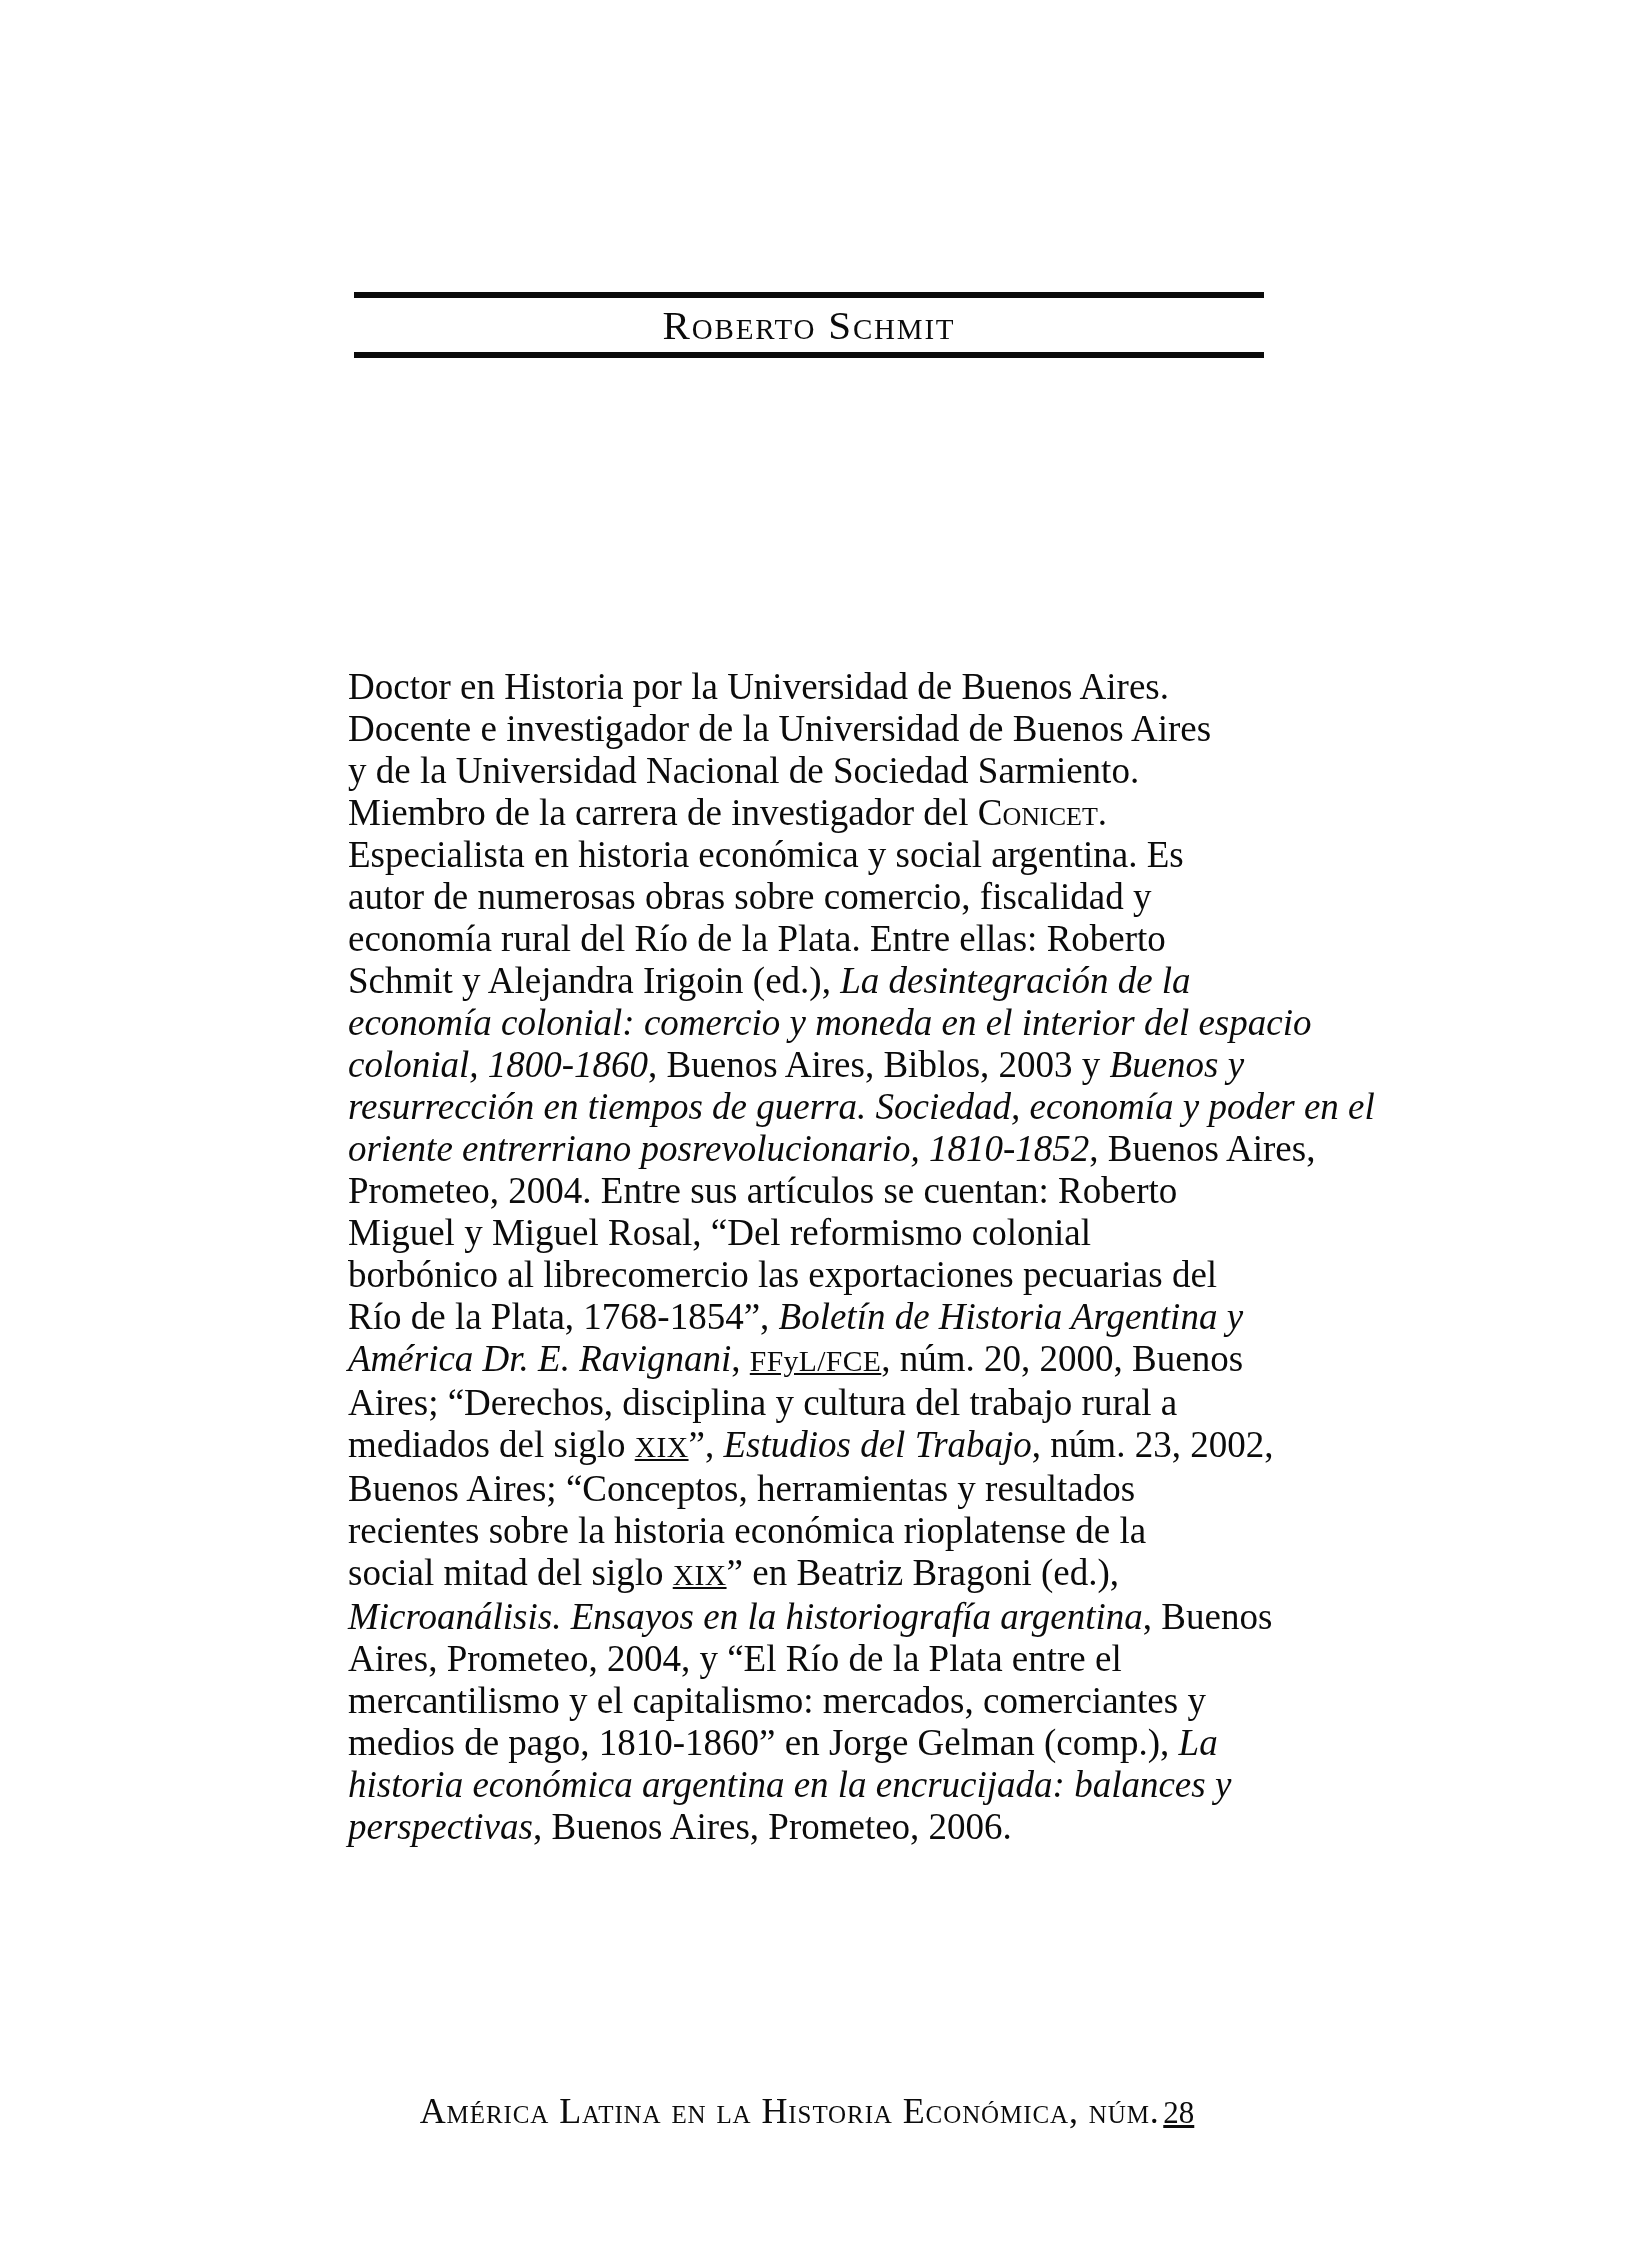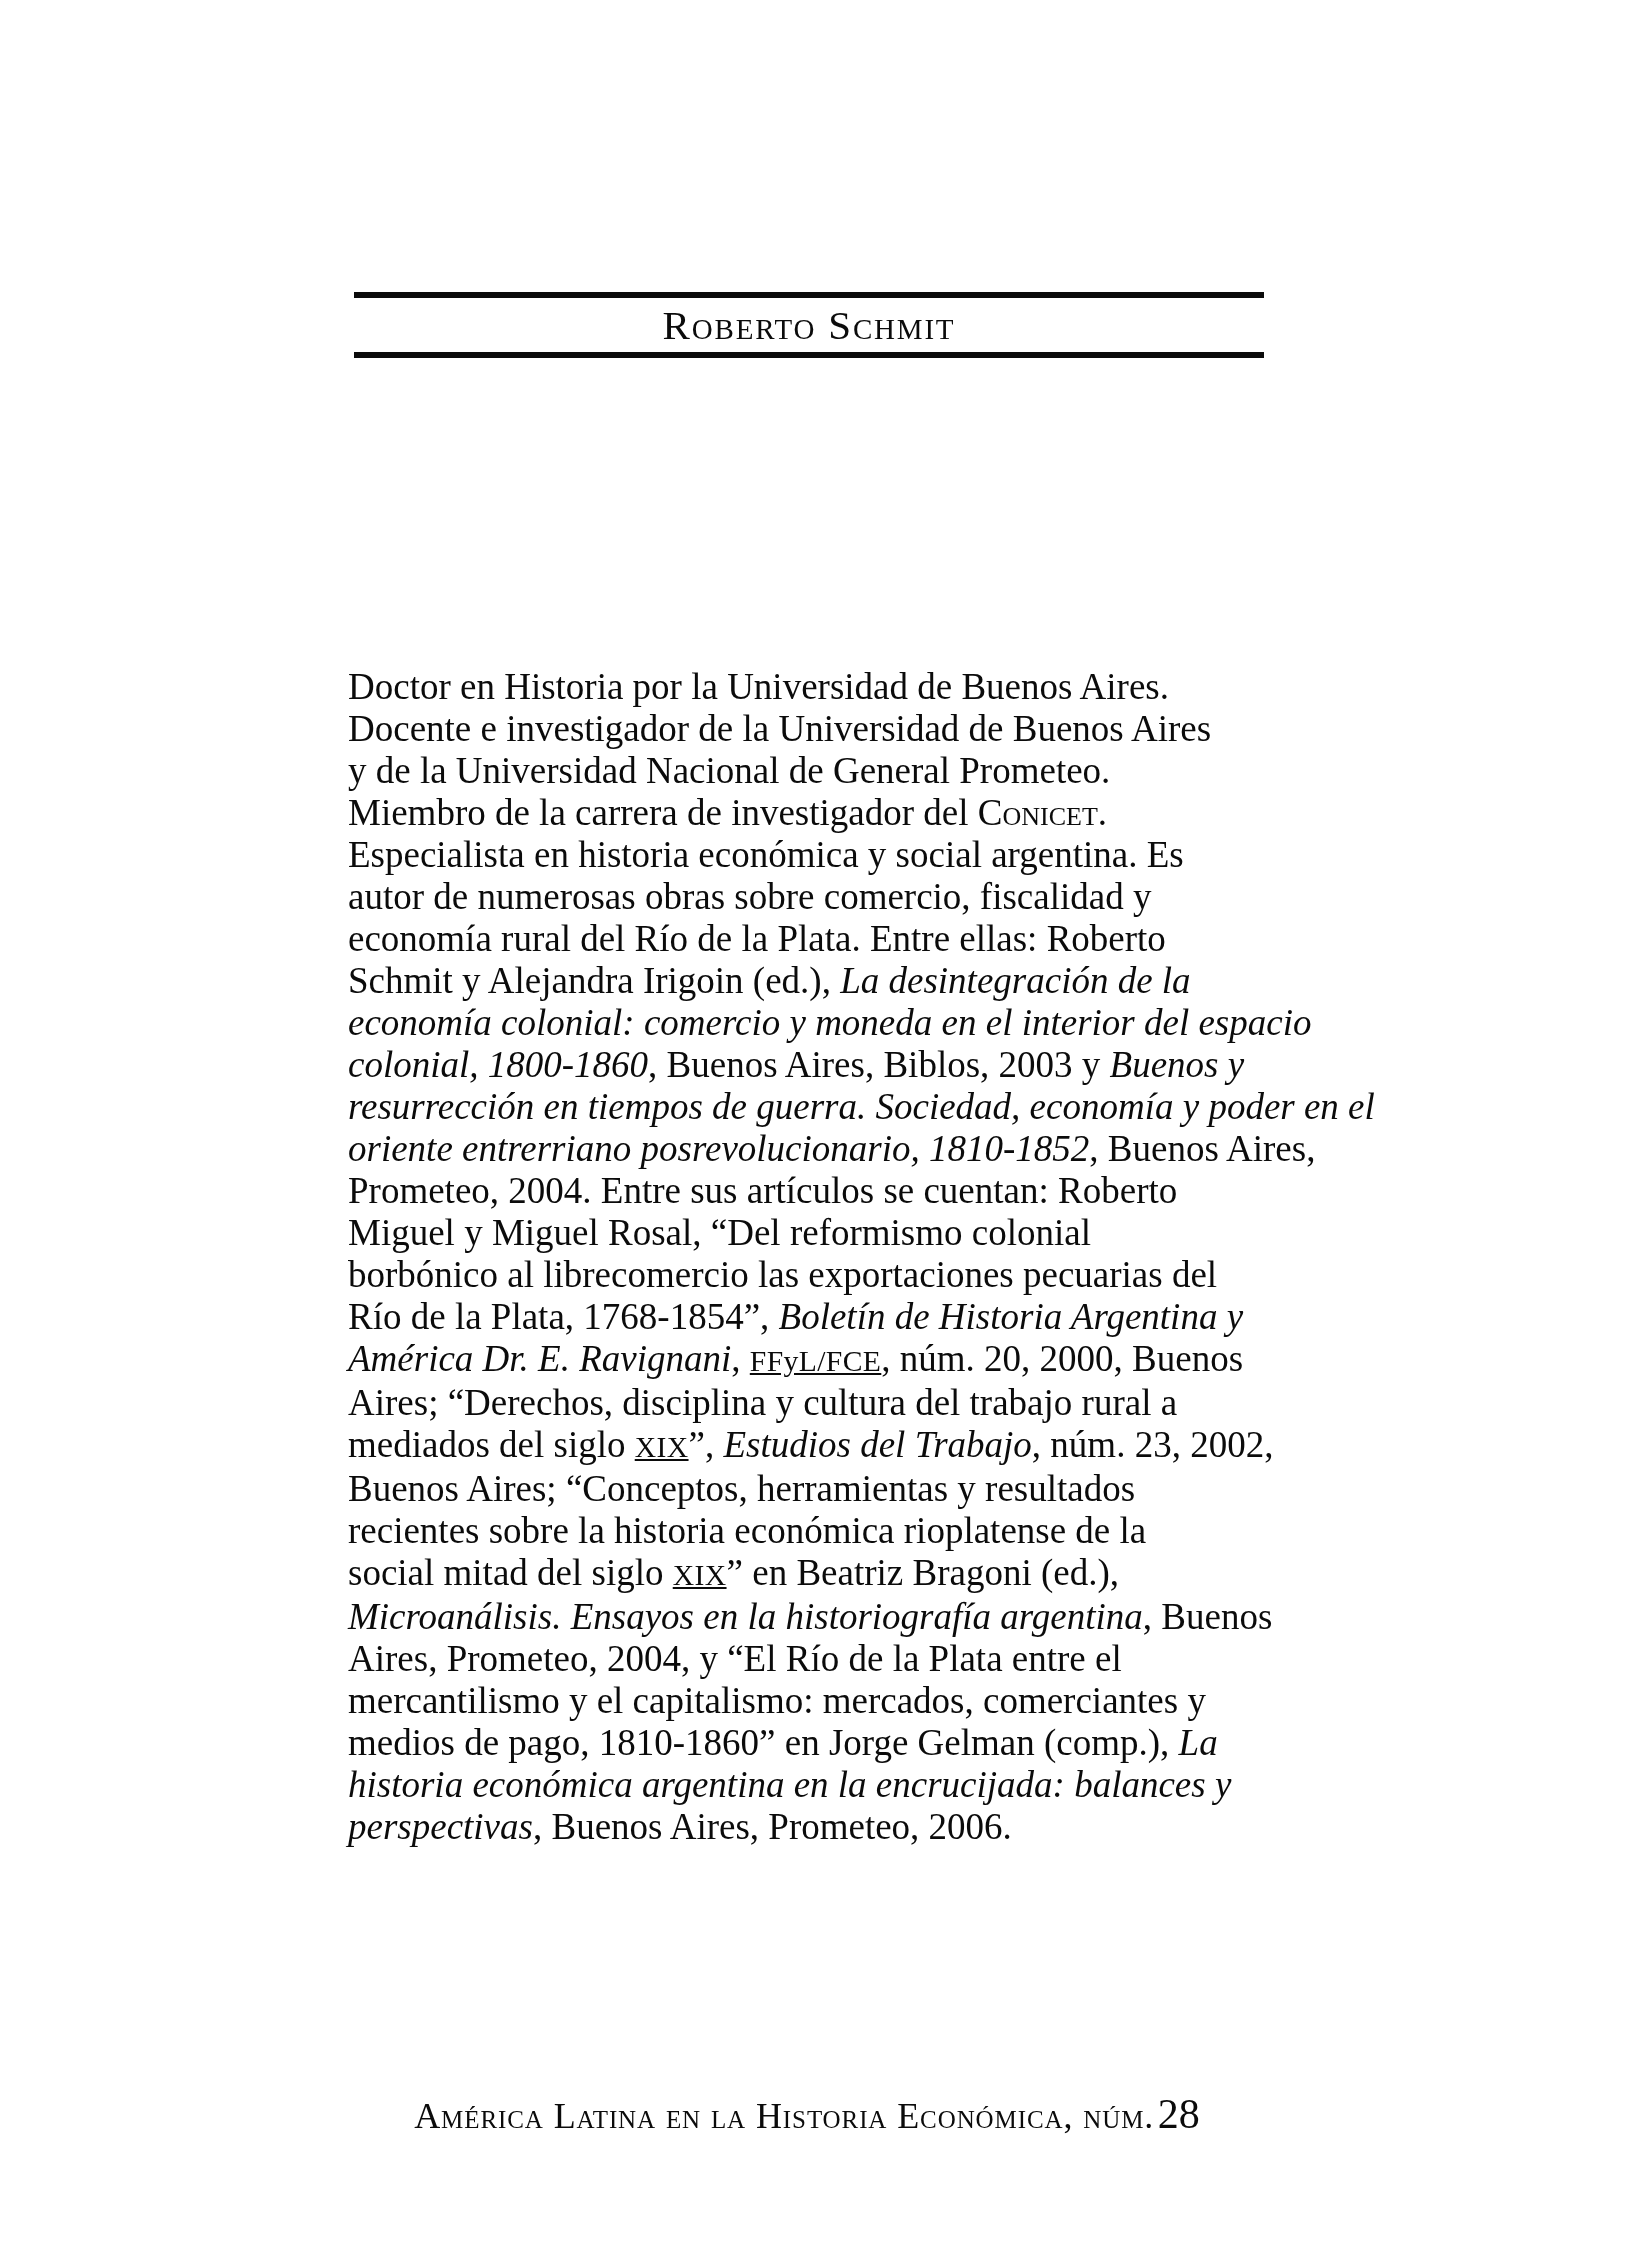--- a/index.html
+++ b/index.html
@@ -52,40 +52,41 @@
     left: 348px; top: 2090px; width: 918px;
     text-align: center;
     white-space: nowrap;
   }
   .footer-journal {
     font-size: 36px;
     font-variant: small-caps;
     letter-spacing: 0.9px;
   }
   .footer-issue {
-    font-size: 42px;
+    font-size: 31px;
+    text-decoration: underline;
   }
 </style>
 </head>
 <body>
 
 <div class="page">
 
   <div class="header-block">
     <div class="rule"></div>
     <div class="header-title-row">
       <span class="header-title">Roberto Schmit</span>
     </div>
     <div class="rule"></div>
   </div>
 
   <div class="bio" id="bio">
       <div class="bio-line"><span class="seg-r">Doctor en Historia por la Universidad de Buenos Aires.</span></div>
       <div class="bio-line"><span class="seg-r">Docente e investigador de la Universidad de Buenos Aires</span></div>
-      <div class="bio-line"><span class="seg-r">y de la Universidad Nacional de General Prometeo.</span></div>
+      <div class="bio-line"><span class="seg-r">y de la Universidad Nacional de Sociedad Sarmiento.</span></div>
       <div class="bio-line"><span class="seg-r">Miembro de la carrera de investigador del </span><span class="seg-sc">Conicet</span><span class="seg-r">.</span></div>
       <div class="bio-line"><span class="seg-r">Especialista en historia económica y social argentina. Es</span></div>
       <div class="bio-line"><span class="seg-r">autor de numerosas obras sobre comercio, fiscalidad y</span></div>
       <div class="bio-line"><span class="seg-r">economía rural del Río de la Plata. Entre ellas: Roberto</span></div>
       <div class="bio-line"><span class="seg-r">Schmit y Alejandra Irigoin (ed.), </span><span class="seg-i">La desintegración de la</span></div>
       <div class="bio-line"><span class="seg-i">economía colonial: comercio y moneda en el interior del espacio</span></div>
       <div class="bio-line"><span class="seg-i">colonial, 1800-1860</span><span class="seg-r">, Buenos Aires, Biblos, 2003 y </span><span class="seg-i">Buenos y</span></div>
       <div class="bio-line"><span class="seg-i">resurrección en tiempos de guerra. Sociedad, economía y poder en el</span></div>
       <div class="bio-line"><span class="seg-i">oriente entrerriano posrevolucionario, 1810-1852</span><span class="seg-r">, Buenos Aires,</span></div>
       <div class="bio-line"><span class="seg-r">Prometeo, 2004. Entre sus artículos se cuentan: Roberto</span></div>

